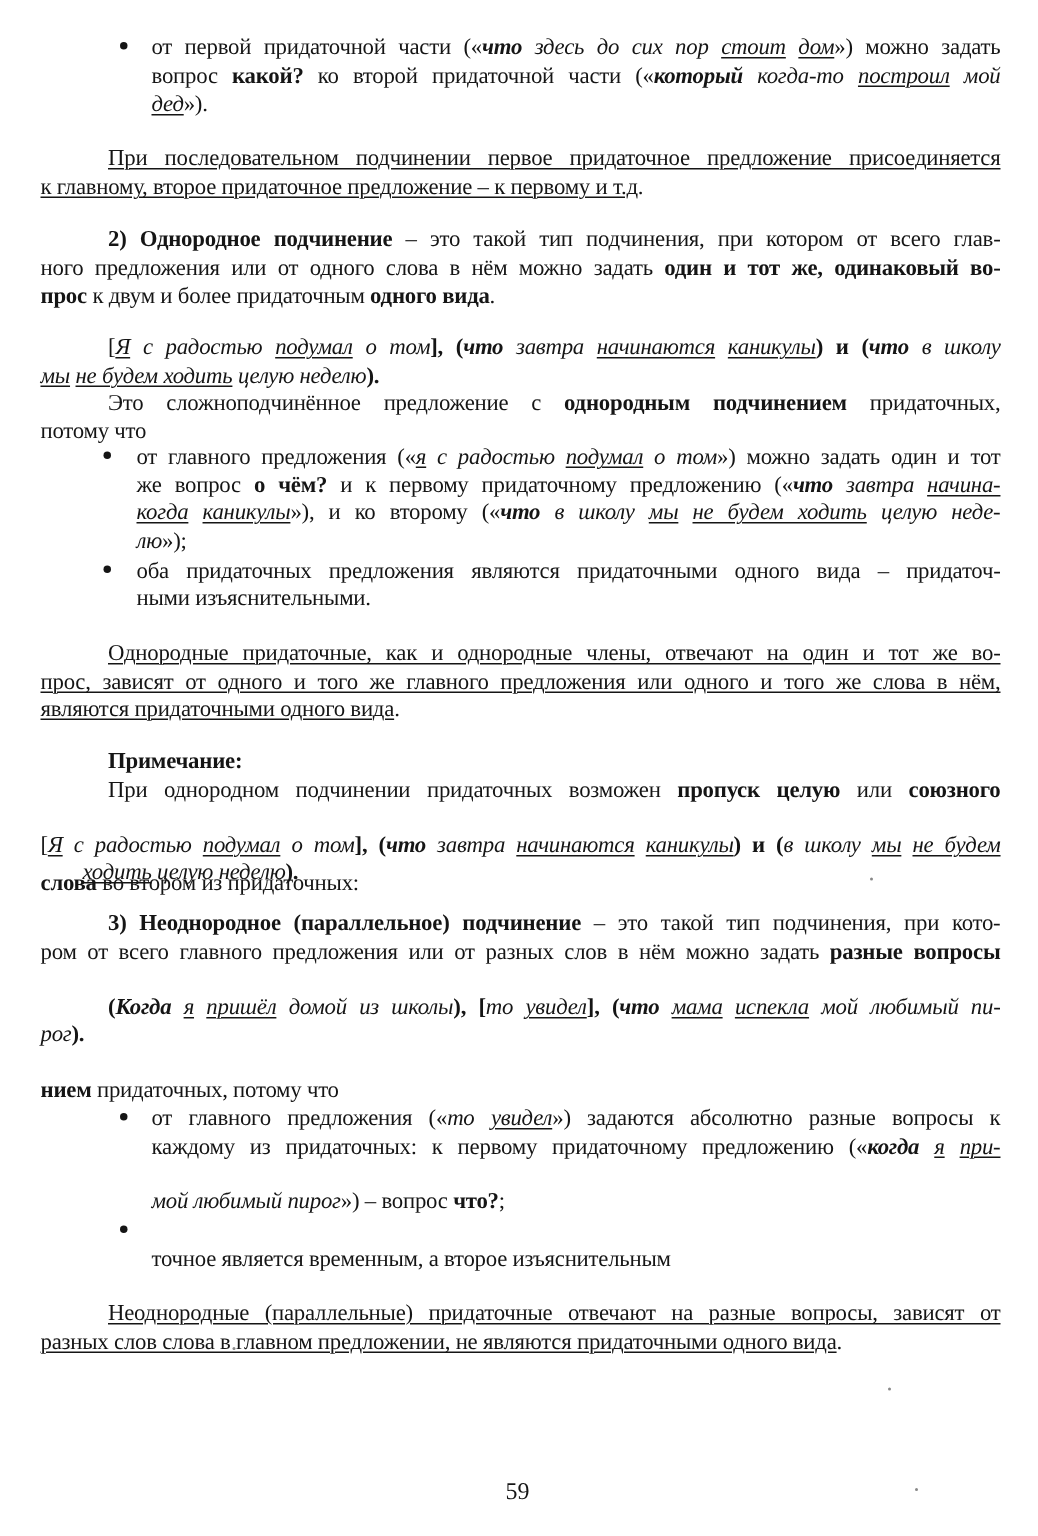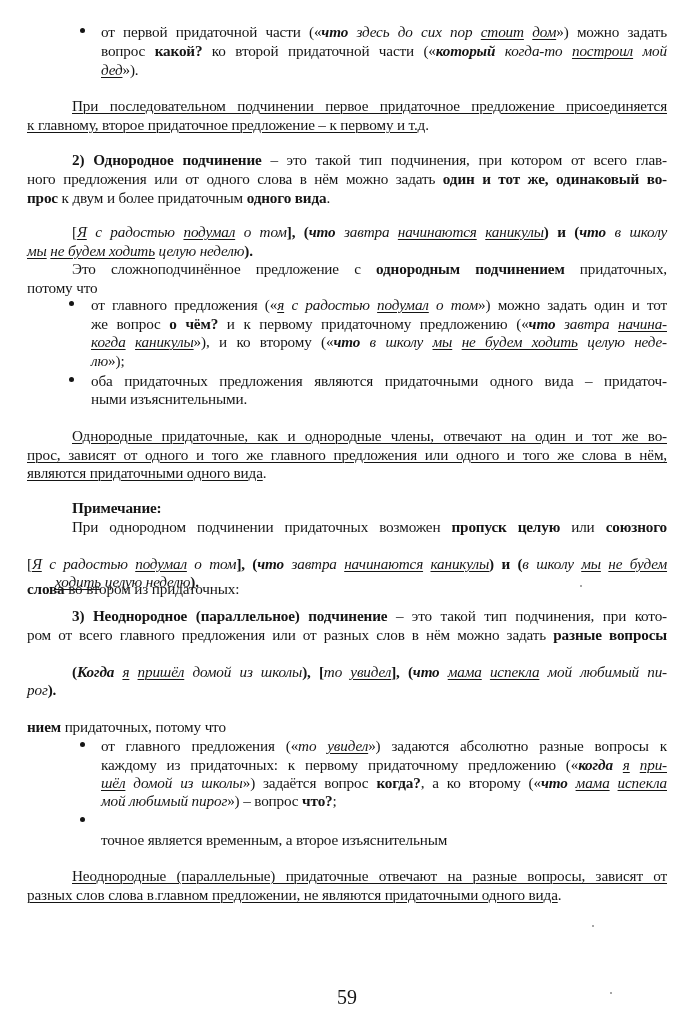--- a/index.html
+++ b/index.html
@@ -14,21 +14,21 @@
     letter-spacing: -0.15px;
   }
   .j { text-align: justify; text-align-last: justify; }
   .b { font-weight: bold; }
   .i { font-style: italic; }
   .u { text-decoration: underline; text-underline-offset: 2px; text-decoration-thickness: 1px; }
   .bullet {
     position: absolute; width: 5px; height: 5px; border-radius: 50%;
     background: #151515;
   }
-  .pagenum { position: absolute; left: 337px; top: 986px; font-size: 20px; }
+  .pagenum { position: absolute; left: 337px; top: 986px; font-size: 16px; }
   .speck { position: absolute; width: 2px; height: 2px; background: #888; border-radius: 50%; }
 </style>
 </head>
 <body>
 
 <div class="page">
 
   <div class="bullet" style="left:80px;top:28px;"></div>
   <div class="line j" style="left:101px;top:23px;width:566px;"><span>от первой придаточной части («</span><span class="b i">что</span><span class="i"> здесь до сих пор </span><span class="i u">стоит</span><span class="i"> </span><span class="i u">дом</span><span>») можно задать</span></div>
   <div class="line j" style="left:101px;top:42px;width:566px;"><span>вопрос </span><span class="b">какой?</span><span> ко второй придаточной части («</span><span class="b i">который</span><span class="i"> когда-то </span><span class="i u">построил</span><span class="i">  мой</span></div>
@@ -73,21 +73,20 @@
   <div class="line j" style="left:27px;top:626px;width:640px;"><span>ром от всего главного предложения или от разных слов в нём можно задать </span><span class="b">разные вопросы</span></div>
 
   <div class="line j" style="left:72px;top:663px;width:595px;"><span class="b">(</span><span class="b i">Когда</span><span class="i"> </span><span class="i u">я</span><span class="i"> </span><span class="i u">пришёл</span><span class="i"> домой из школы</span><span class="b">), [</span><span class="i">то </span><span class="i u">увидел</span><span class="b">], (</span><span class="b i">что</span><span class="i"> </span><span class="i u">мама</span><span class="i"> </span><span class="i u">испекла</span><span class="i"> мой любимый пи-</span></div>
   <div class="line" style="left:27px;top:681px;"><span class="i">рог</span><span class="b">).</span></div>
 
   <div class="line" style="left:27px;top:718px;"><span class="b">нием</span><span> придаточных, потому что</span></div>
 
   <div class="bullet" style="left:80px;top:742px;"></div>
   <div class="line j" style="left:101px;top:737px;width:566px;"><span>от главного предложения («</span><span class="i">то </span><span class="i u">увидел</span><span>») задаются абсолютно разные вопросы к</span></div>
   <div class="line j" style="left:101px;top:756px;width:566px;"><span>каждому из придаточных: к первому придаточному предложению («</span><span class="b i">когда</span><span class="i"> </span><span class="i u">я</span><span class="i"> </span><span class="i u">при-</span></div>
-  <div class="line j" style="left:101px;top:774px;width:566px;"><span class="i u">шёл</span><span class="i"> домой из школы</span><span>») задаётся вопрос </span><span class="b">когда?</span><span>, а ко второму («</span><span class="b i">что</span><span class="i"> </span><span class="i u">мама</span><span class="i"> </span><span class="i u">испекла</span></div>
   <div class="line" style="left:101px;top:792px;"><span class="i">мой любимый пирог</span><span>») – вопрос </span><span class="b">что?</span><span>;</span></div>
 
   <div class="bullet" style="left:80px;top:817px;"></div>
   <div class="line" style="left:101px;top:831px;"><span>точное является временным, а второе    изъяснительным</span></div>
 
   <div class="line j" style="left:72px;top:867px;width:595px;"><span class="u">Неоднородные (параллельные) придаточные отвечают на разные  вопросы, зависят от</span></div>
   <div class="line" style="left:27px;top:886px;"><span class="u">разных слов слова в главном предложении, не являются придаточными одного вида</span><span>.</span></div>
 
   <div class="pagenum">59</div>
 

